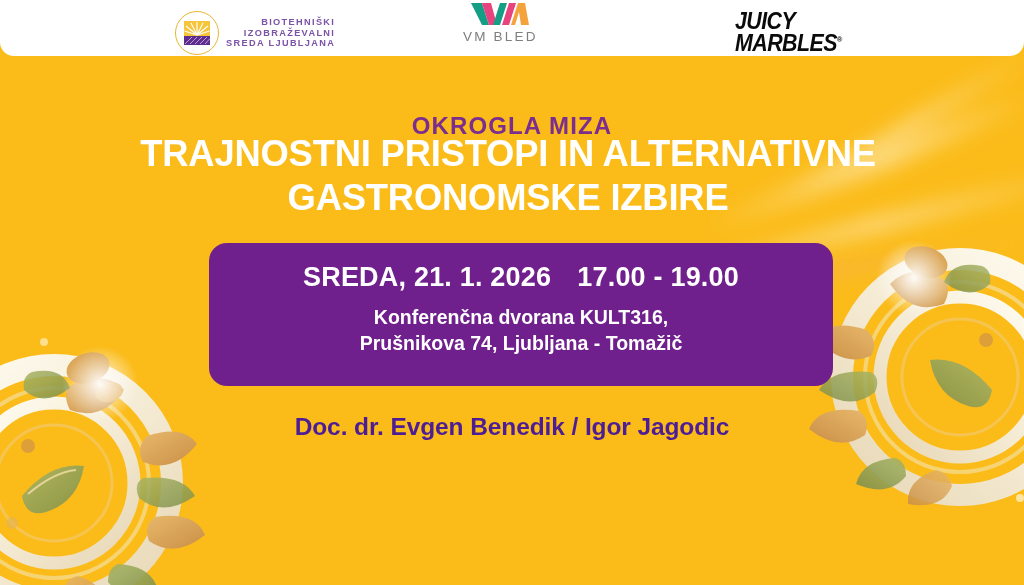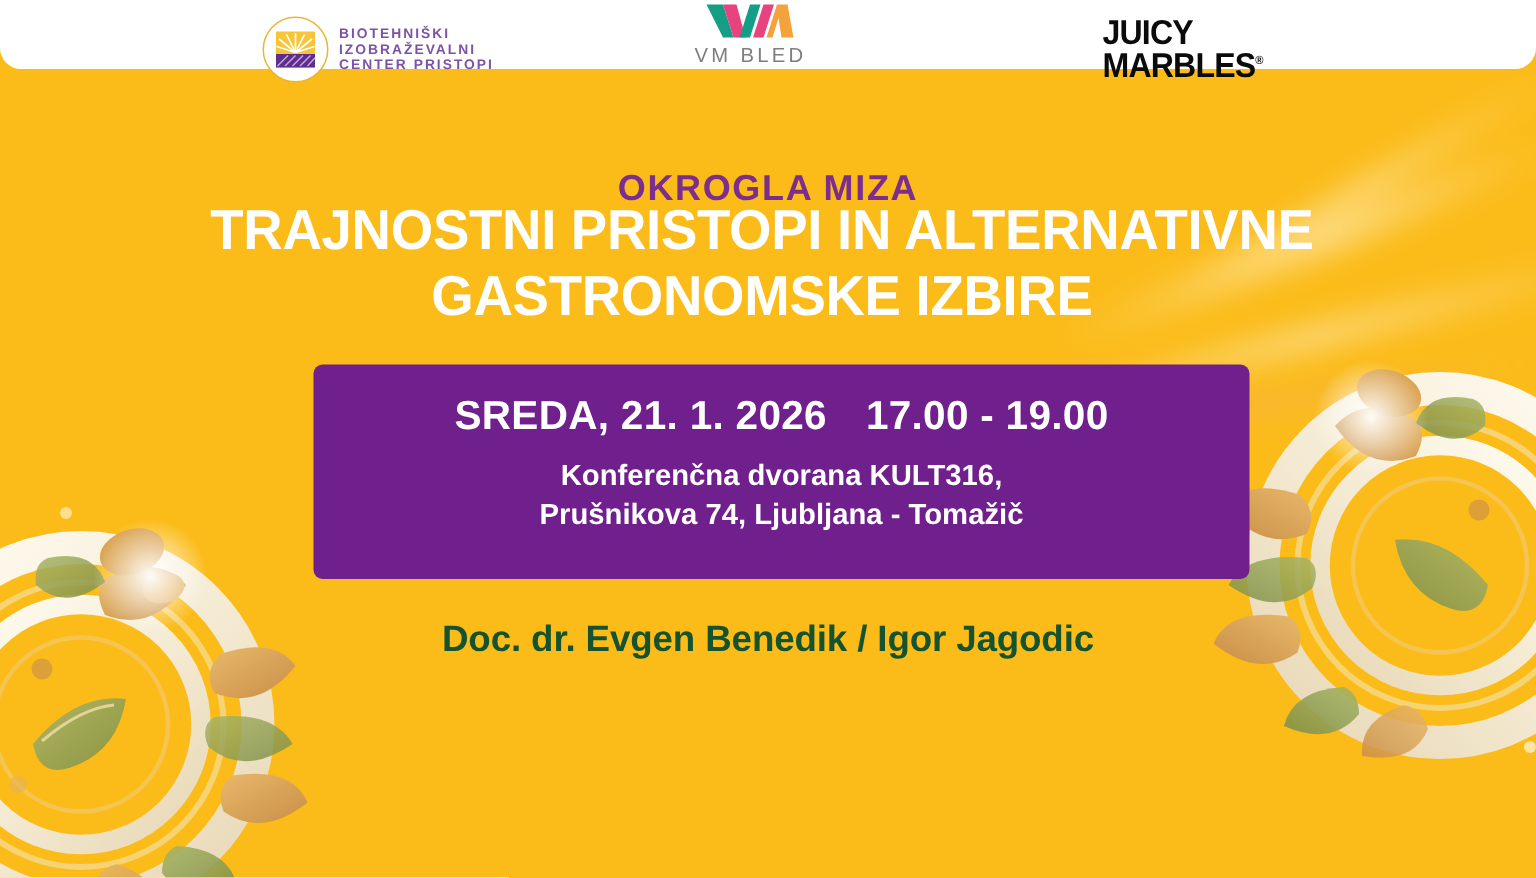--- a/index.html
+++ b/index.html
@@ -64,26 +64,27 @@
   }
   .deco-left  { left: -96px;  top: 318px;  width: 330px; height: 330px; }
   .deco-right { right: -86px; top: 212px;  width: 330px; height: 330px; transform: scaleX(-1); }
 
   
   .header-bar {
     position: absolute;
     z-index: 6;
     left: 0; top: 0;
     width: 1024px;
-    height: 46px;
+    height: 56px;
     background: #ffffff;
     border-bottom-left-radius: 14px;
     border-bottom-right-radius: 14px;
     display: flex;
     align-items: center;
+    text-align: right;
   }
   .logo-slot {
     position: absolute;
     display: flex;
     align-items: center;
   }
 
   
   .logo-bic { left: 175px; top: 11px; gap: 7px; }
   .bic-mark {
@@ -125,20 +126,21 @@
     font-weight: 400;
     white-space: nowrap;
   }
 
   
   .logo-jm {
     left: 735px; top: 10px;
     flex-direction: column;
     align-items: flex-start;
     line-height: .96;
+    font-style: italic;
   }
   .jm-line {
     font-family: "Liberation Sans", sans-serif;
     font-weight: 700;
     font-size: 23px;
     letter-spacing: -0.6px;
     color: #0B0B0B;
     white-space: nowrap;
     transform: scaleX(.93);
     transform-origin: left center;
@@ -179,21 +181,21 @@
   }
   .headline .line { display: block; transform: scaleX(.97); }
 
   
   .panel {
     position: absolute;
     z-index: 5;
     left: 209px; top: 243px;
     width: 624px; height: 143px;
     background: #70208C;
-    border-radius: 6px;
+    border-radius: 18px;
   }
   .panel-date {
     margin-top: 19px;
     text-align: center;
     font-family: "Liberation Sans", sans-serif;
     font-weight: 700;
     font-size: 27px;
     letter-spacing: .2px;
     color: #ffffff;
     white-space: nowrap;
@@ -210,21 +212,21 @@
   }
   .panel-venue .line { display: block; }
 
   .speakers {
     position: absolute;
     z-index: 5;
     left: 40px; right: 40px; top: 408px;
     text-align: center;
     font-family: "Liberation Sans", sans-serif;
     font-weight: 700;
-    color: #14532d;
+    color: #4c1d95;
     line-height: 1.52;
   }
   .speakers .sp {
     display: block;
     font-size: 24.5px;
     letter-spacing: -0.1px;
   }
 </style>
 </head>
 <body>
@@ -337,21 +339,21 @@
               <path d="M7 25 L14 18"></path>
               <path d="M12 25 L19 18"></path>
             <path d="M17 25 L24 18"></path>
               <path d="M22 25 L27 19.5"></path>
           </g>
         </svg>
       </div>
       <div class="bic-text">
         <span>BIOTEHNIŠKI</span>
         <span>IZOBRAŽEVALNI</span>
-        <span>CENTER PRISTOPI</span>
+        <span>SREDA LJUBLJANA</span>
       </div>
     </div>
 
     <div class="logo-slot logo-vm">
       <svg width="62" height="26" viewBox="0 0 62 26">
         <path d="M2 2 L13 2 L20 24 L13 24 L2 2 Z" fill="#159E86"></path>
         <path d="M13 2 L22 2 L28 24 L20 24 L13 2 Z" fill="#E8437E"></path>
         <path d="M24 24 L31 2 L38 2 L31 24 Z" fill="#159E86"></path>
         <path d="M33 24 L40 2 L47 2 L40 24 Z" fill="#E8437E"></path>
         <path d="M42 24 L49 2 L56 2 L60 24 L52 24 L50 11 L46 24 Z" fill="#F4A23C"></path>

